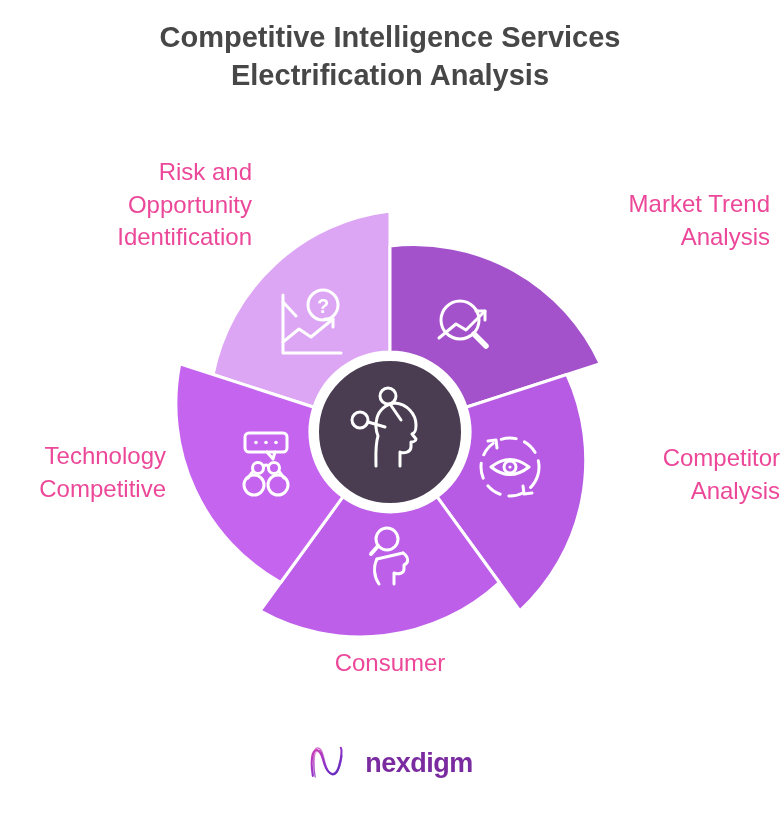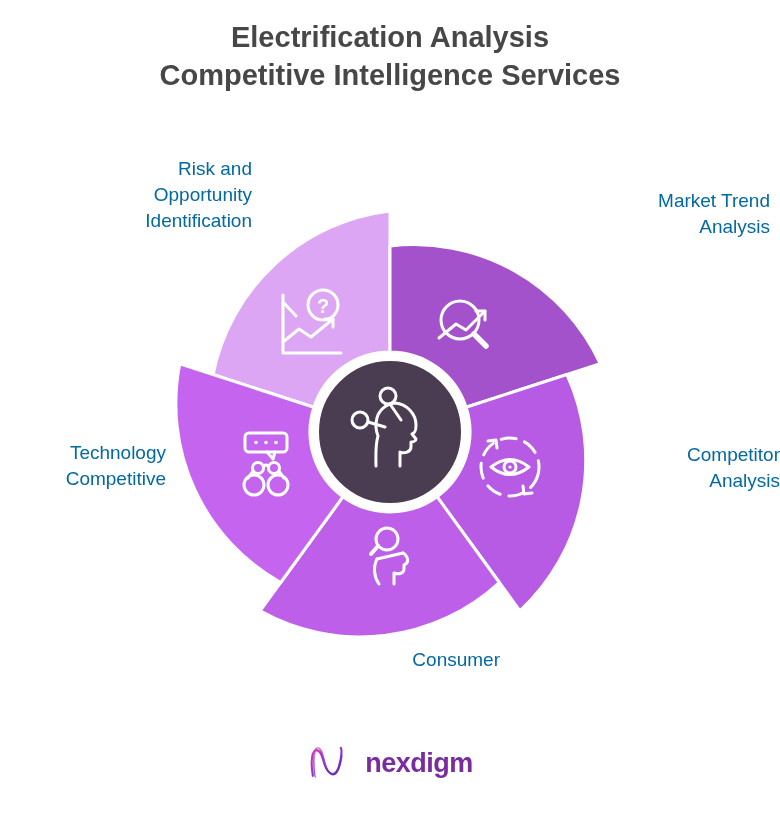--- a/index.html
+++ b/index.html
@@ -1,38 +1,38 @@
 <!DOCTYPE html>
 <html><head>
 <meta charset="utf-8">
 <style>
   html,body{margin:0;padding:0;background:#ffffff;}
   body{width:780px;height:823px;font-family:"Liberation Sans",sans-serif;}
   .page{position:relative;width:780px;height:823px;overflow:hidden;background:#ffffff;}
   .title{position:absolute;top:18px;left:0;width:100%;text-align:center;
          font-size:29px;font-weight:bold;color:#474747;line-height:1.32;}
   .wheel-svg{position:absolute;left:0;top:0;width:780px;height:823px;}
-  .lbl{position:absolute;font-size:19px;color:#0369a1;line-height:1.36;}
+  .lbl{position:absolute;font-size:24px;color:#ec4899;line-height:1.36;}
   .lbl-risk{left:40px;top:156px;width:212px;text-align:right;}
   .lbl-market{left:540px;top:188px;width:230px;text-align:right;}
   .lbl-competitor{left:616px;top:442px;width:164px;text-align:right;}
   .lbl-technology{left:4px;top:440px;width:162px;text-align:right;}
-  .lbl-consumer{left:280px;top:647px;width:220px;text-align:right;}
+  .lbl-consumer{left:280px;top:647px;width:220px;text-align:center;}
   .logo{position:absolute;top:740px;left:0;width:100%;display:flex;
         align-items:center;justify-content:center;gap:16px;}
   .logo-text{font-size:27px;font-weight:bold;letter-spacing:-0.5px;}
 </style>
 </head>
 <body>
 
 <div class="page">
 
   <div class="title">
+    <div>Competitive Intelligence Services</div>
     <div>Electrification Analysis</div>
-    <div>Competitive Intelligence Services</div>
   </div>
 
   <svg class="wheel-svg" viewBox="0 0 780 823">
     <defs>
       <g id="icon-risk" stroke="#ffffff" stroke-width="3" fill="none" stroke-linecap="round" stroke-linejoin="round">
         <path d="M-30,-28 L-30,30 L28,30"></path>
         <path d="M-30,-21 L-17,-7"></path>
         <path d="M-30,19 L-14,6 L-2,14 L20,-4"></path>
         <path d="M12,-4 L20,-4 L20,4"></path>
         <circle cx="10" cy="-18" r="15"></circle>

